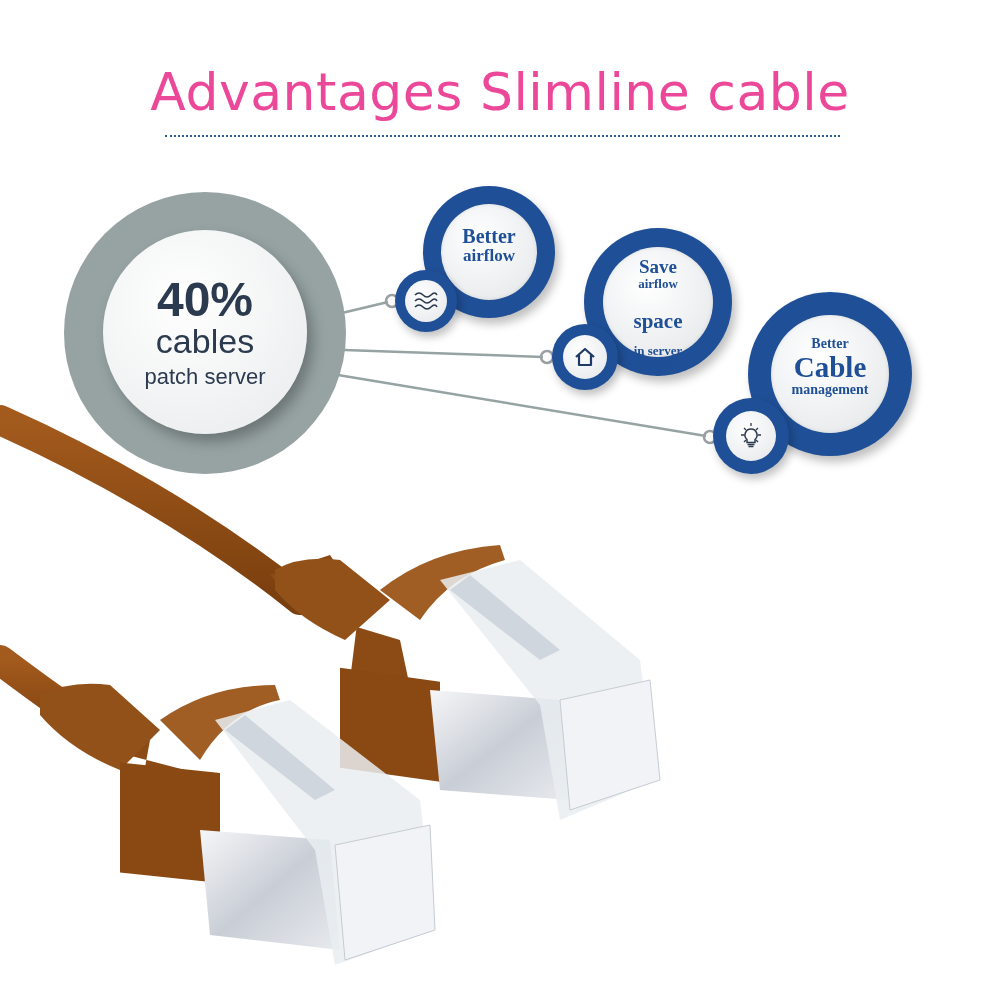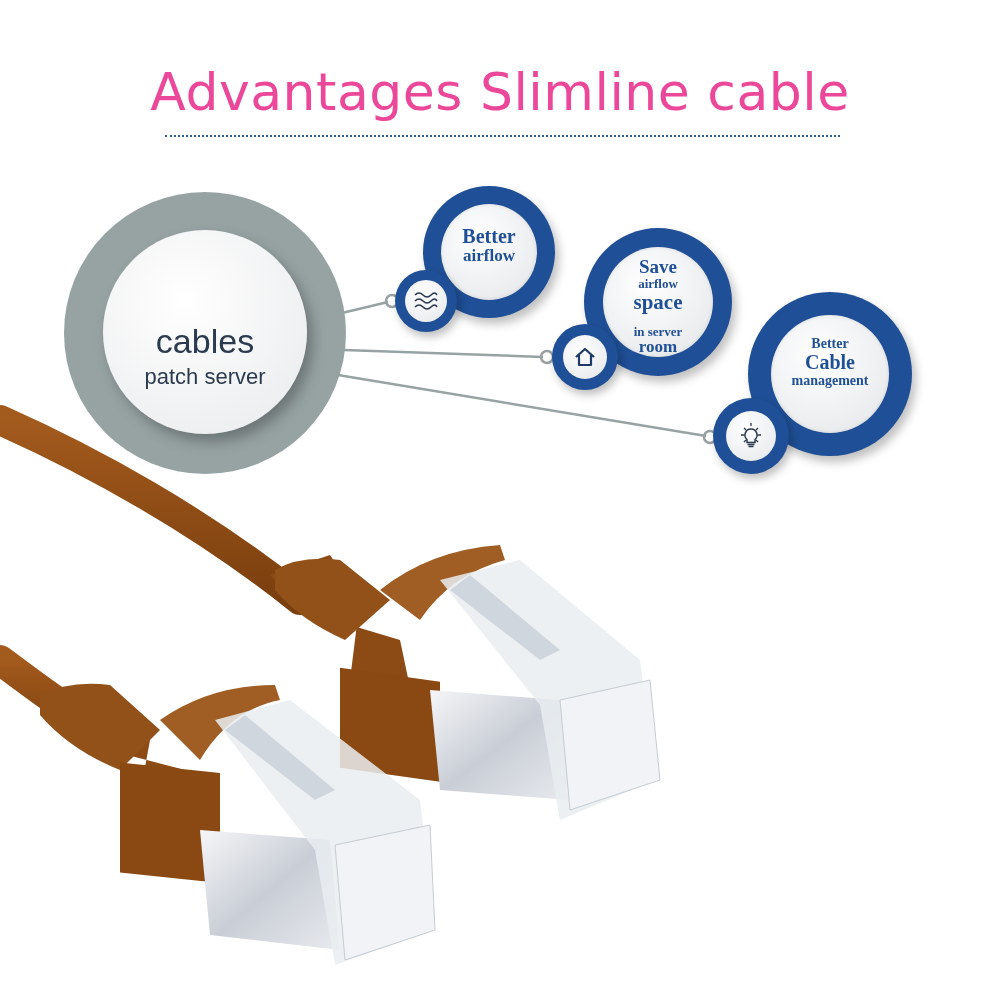--- a/index.html
+++ b/index.html
@@ -30,20 +30,21 @@
   <line x1="342" y1="313" x2="388" y2="302" stroke="#97a3a3" stroke-width="2.5"></line>
   <line x1="344" y1="350" x2="543" y2="357" stroke="#97a3a3" stroke-width="2.5"></line>
   <line x1="338" y1="375" x2="706" y2="436" stroke="#97a3a3" stroke-width="2.5"></line>
   <circle cx="392" cy="301" r="6" fill="none" stroke="#9aa0a3" stroke-width="2.5"></circle>
   <circle cx="547" cy="357" r="6" fill="none" stroke="#9aa0a3" stroke-width="2.5"></circle>
   <circle cx="710" cy="437" r="6" fill="none" stroke="#9aa0a3" stroke-width="2.5"></circle>
 </svg>
 
 <div class="big-outer"></div>
 <div class="big-inner">
+  <div class="big-pct">40%</div>
   <div class="big-thin">cables</div>
   <div class="big-patch">patch server</div>
 </div>
 
 <div class="bubble-outer" style="left:423px;top:186px;width:132px;height:132px;"></div>
 <div class="bubble-inner" style="left:441px;top:204px;width:96px;height:96px;">
   <span class="t b" style="margin-top:22px;font-size:20px;">Better</span>
   <span class="t b" style="font-size:17px;">airflow</span>
 </div>
 <div class="icon-outer" style="left:395px;top:270px;width:62px;height:62px;"></div>
@@ -52,35 +53,35 @@
       <path d="M2 5 q4 -4 8 0 t8 0 t6 0" fill="none" stroke="#2b3a4e" stroke-width="1.6"></path>
       <path d="M2 11 q4 -4 8 0 t8 0 t6 0" fill="none" stroke="#2b3a4e" stroke-width="1.6"></path>
       <path d="M2 17 q4 -4 8 0 t8 0 t6 0" fill="none" stroke="#2b3a4e" stroke-width="1.6"></path>
     </svg>
 </div>
 
 <div class="bubble-outer" style="left:584px;top:228px;width:148px;height:148px;"></div>
 <div class="bubble-inner" style="left:603px;top:247px;width:110px;height:110px;">
   <span class="t b" style="margin-top:10px;font-size:19px;">Save</span>
   <span class="t b" style="font-size:13px;">airflow</span>
-  <span class="t b" style="font-size:21px;">space</span>
+  <span class="t b" style="font-size:21px;margin-top:19px;">space</span>
   <span class="t b" style="font-size:13px;margin-top:12px;">in server</span>
   <span class="t b" style="font-size:17px;">room</span>
 </div>
 <div class="icon-outer" style="left:552px;top:324px;width:66px;height:66px;"></div>
 <div class="icon-inner" style="left:563px;top:335px;width:44px;height:44px;">
   <svg width="24" height="22" viewBox="0 0 24 22">
       <path d="M3 11 L12 3 L21 11 M6 9 V19 H18 V9" fill="none" stroke="#1f3a66" stroke-width="2.2" stroke-linejoin="round"></path>
     </svg>
 </div>
 
 <div class="bubble-outer" style="left:748px;top:292px;width:164px;height:164px;"></div>
 <div class="bubble-inner" style="left:771px;top:315px;width:118px;height:118px;">
   <span class="t b" style="margin-top:22px;font-size:14px;">Better</span>
-  <span class="t b" style="font-size:20px;text-align:center;">Cable</span>
+  <span class="t b" style="font-size:29px;text-align:center;">Cable</span>
   <span class="t b" style="font-size:14px;margin-top:1px;">management</span>
 </div>
 <div class="icon-outer" style="left:713px;top:398px;width:76px;height:76px;"></div>
 <div class="icon-inner" style="left:726px;top:411px;width:50px;height:50px;">
   <svg width="30" height="30" viewBox="0 0 30 30">
       <path d="M15 8 a6 6 0 0 1 4 10.5 v3 h-8 v-3 A6 6 0 0 1 15 8z" fill="none" stroke="#2b3a4e" stroke-width="1.5"></path>
       <path d="M11.5 23.5 h7 M12.5 25.5 h5" stroke="#2b3a4e" stroke-width="1.4"></path>
       <path d="M15 2 v3 M5 14 h3 M22 14 h3 M8 7 l2 2 M22 7 l-2 2 M8 21 l2 -2 M22 21 l-2 -2" stroke="#2b3a4e" stroke-width="1.3"></path>
     </svg>
 </div>

